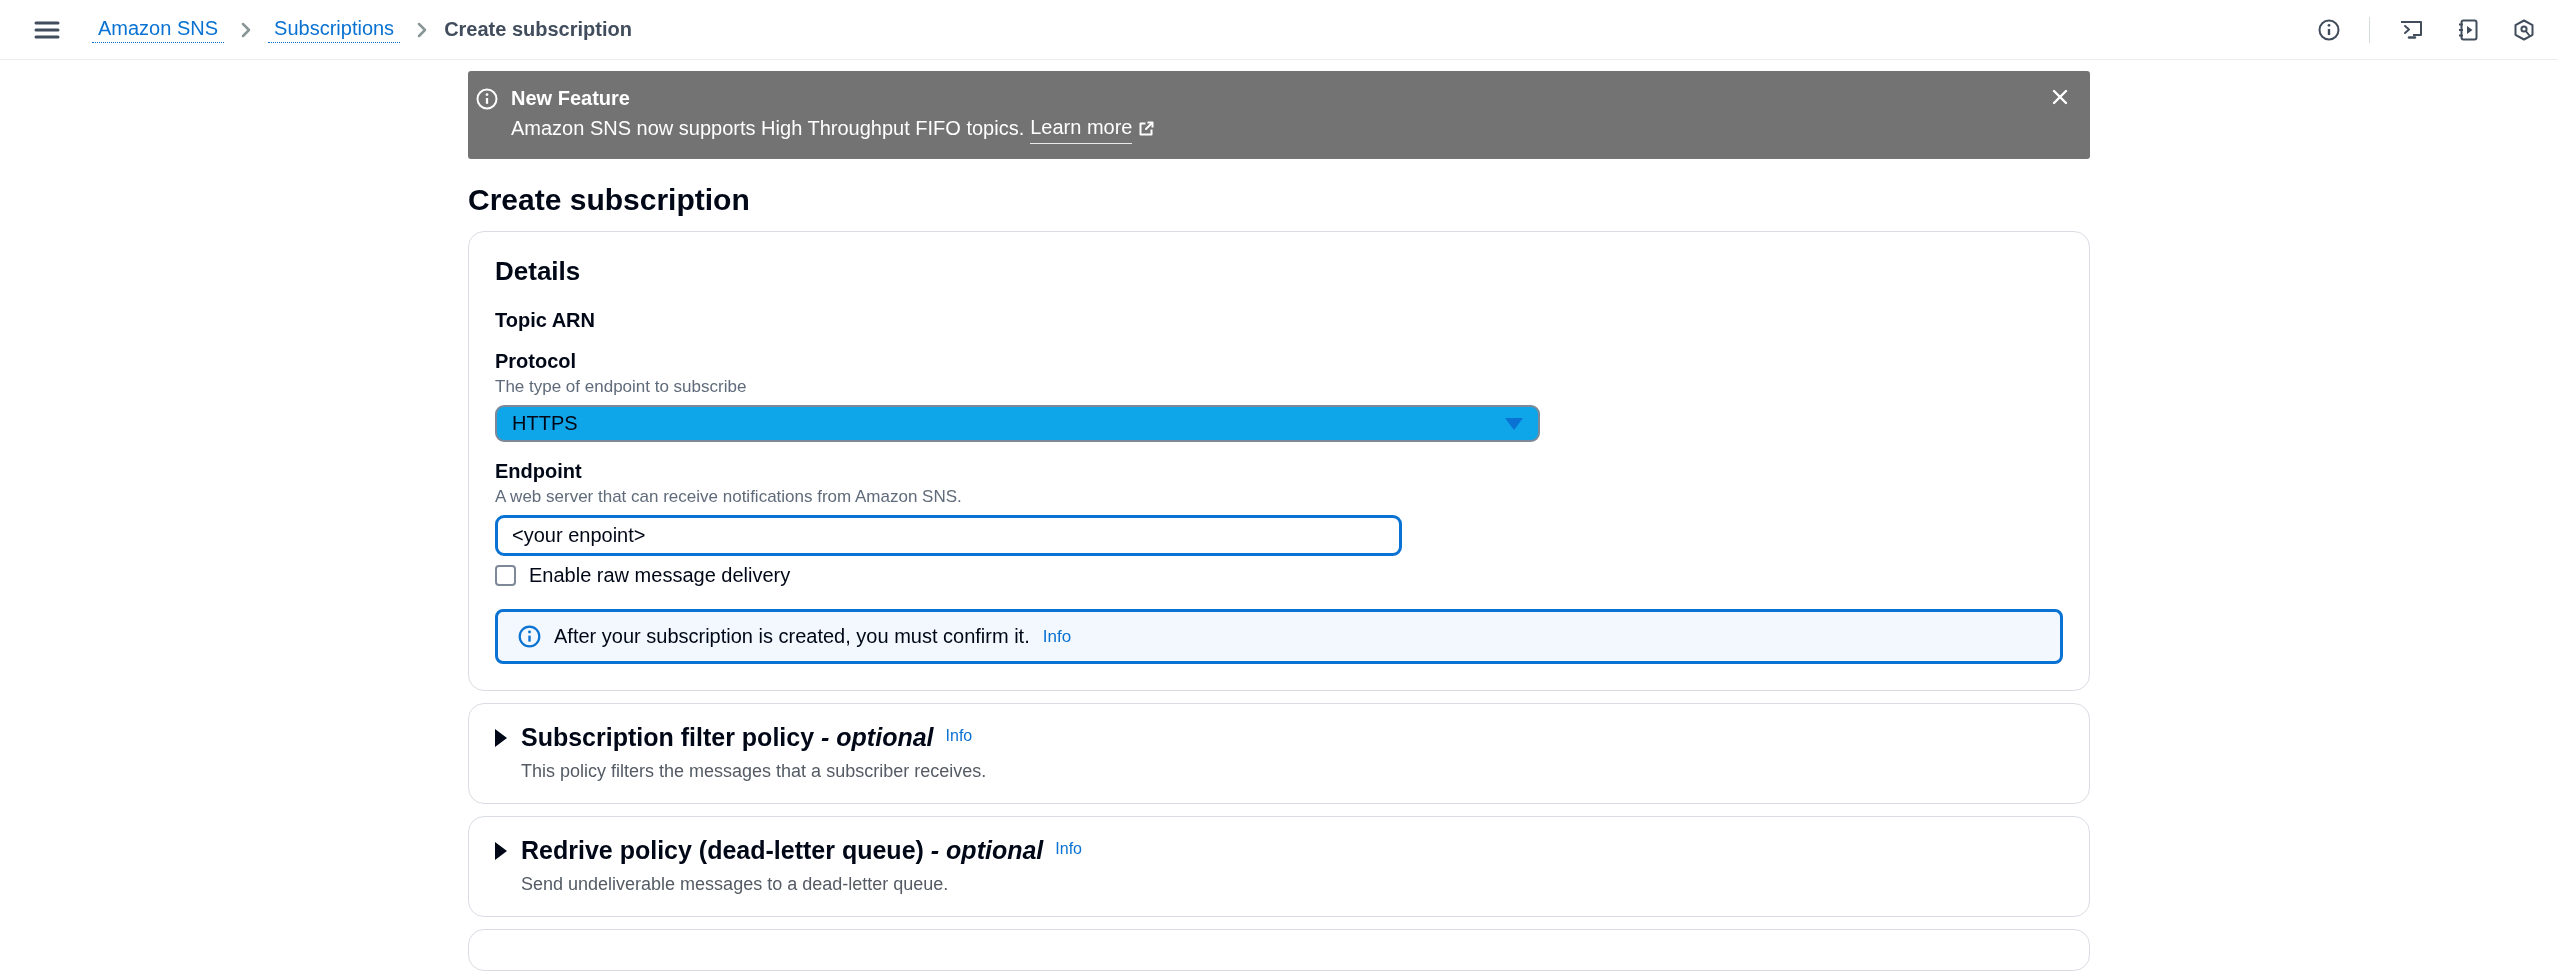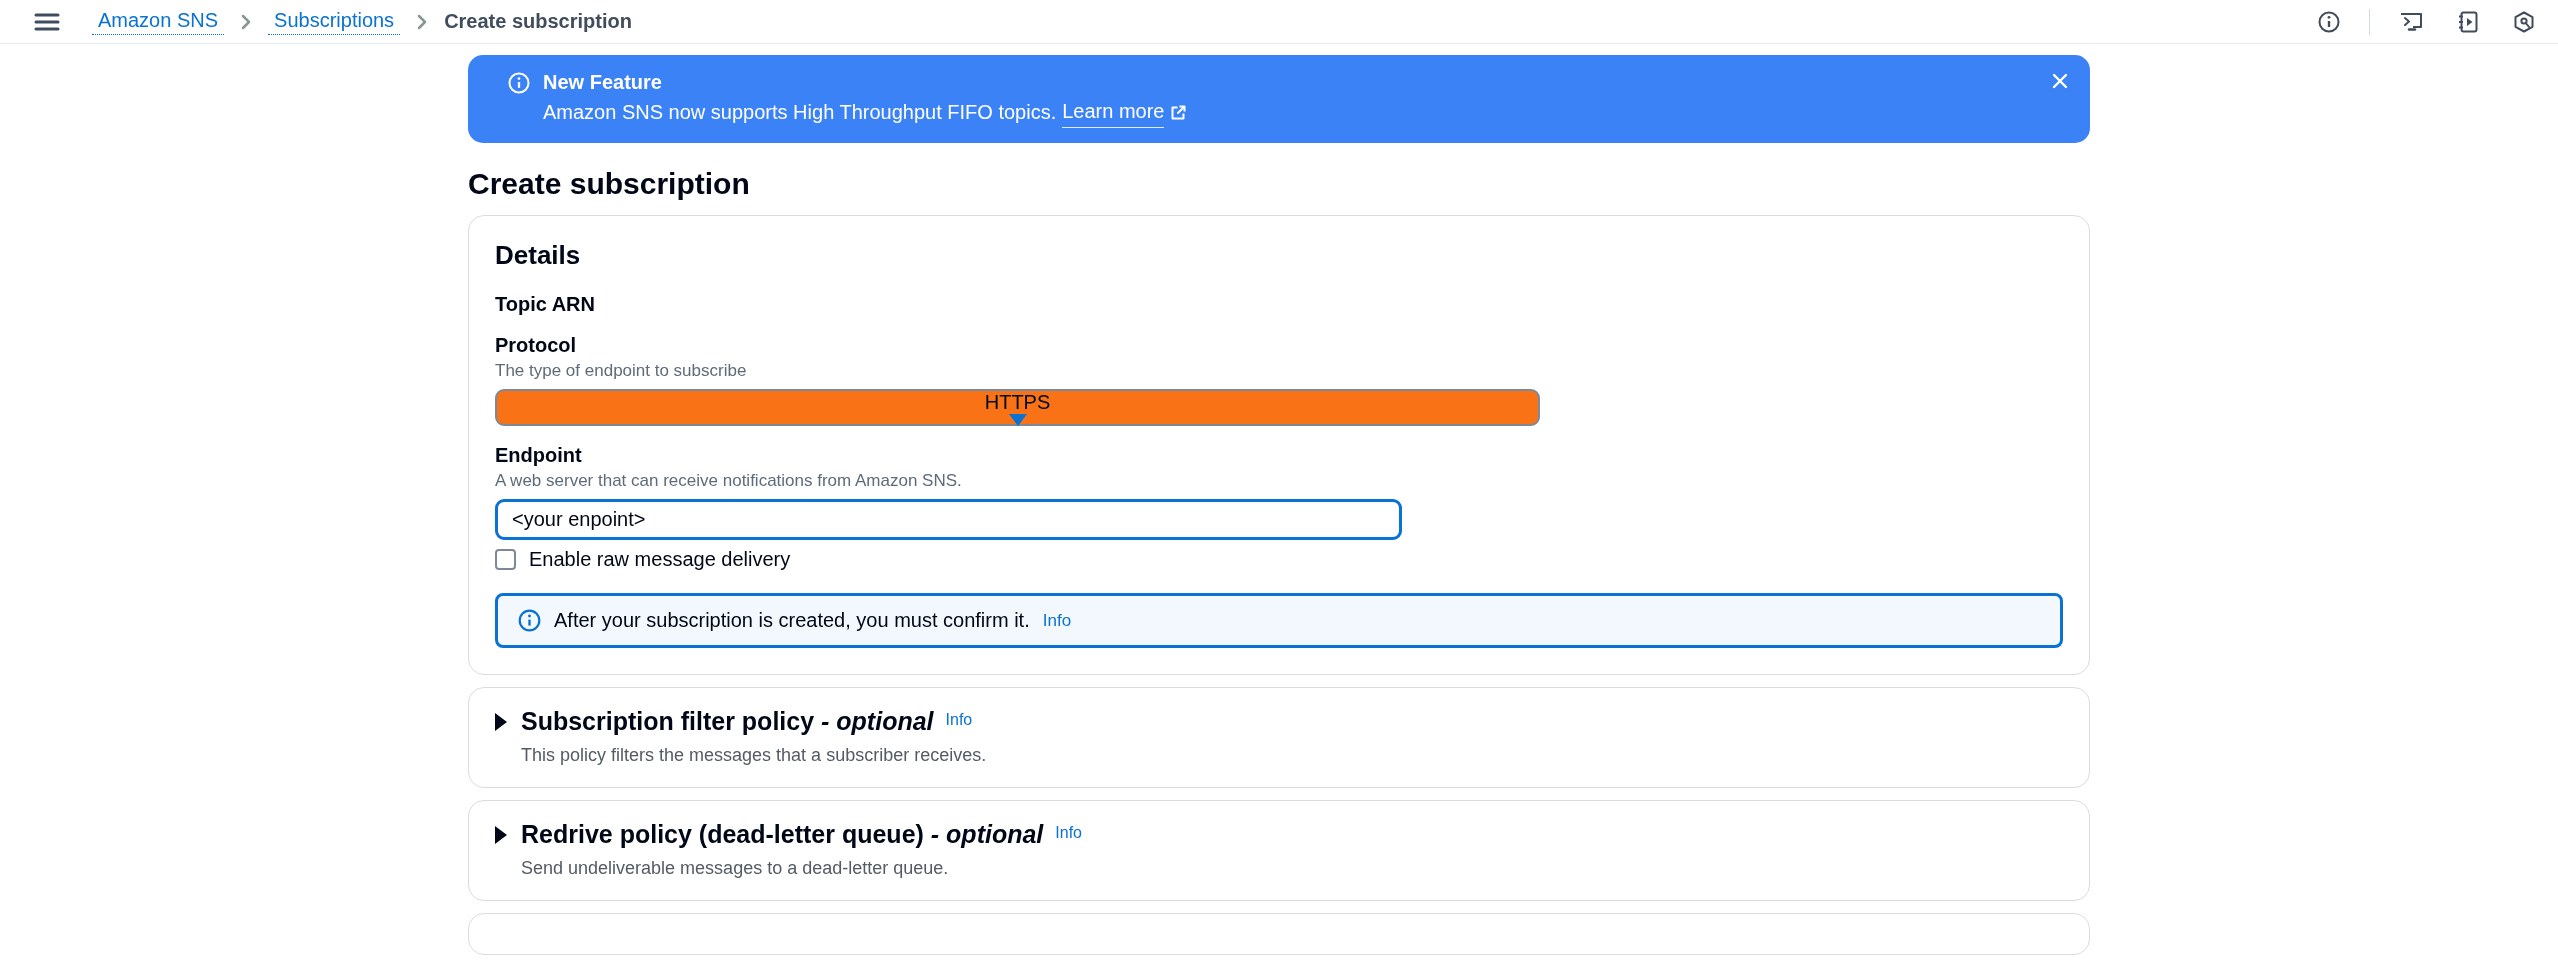--- a/index.html
+++ b/index.html
@@ -6,38 +6,38 @@
   * { box-sizing: border-box; }
   html,body { margin:0; padding:0; }
   body {
     width:2558px; min-height:977px; background:#ffffff;
     font-family:"Liberation Sans", sans-serif; color:#000716;
   }
   button { font-family:inherit; cursor:pointer; }
 
   
   .topbar {
-    height:44px; display:flex; align-items:center; justify-content:space-between;
+    height:60px; display:flex; align-items:center; justify-content:space-between;
     padding:0 18px 0 30px; background:#fff; border-bottom:1px solid #eaeded;
   }
   .topbar-left { display:flex; align-items:center; gap:28px; }
   .icon-btn { background:none; border:none; padding:4px; display:flex; align-items:center; }
   .breadcrumbs { display:flex; align-items:center; gap:16px; font-size:20px; }
   .crumb-link { color:#0972d3; text-decoration:none; border-bottom:1px dotted #0972d3; padding-bottom:2px; cursor:pointer; background:none; border-top:none; border-left:none; border-right:none; font-size:20px; }
   .crumb-current { color:#414d5c; font-weight:700; }
   .topbar-right { display:flex; align-items:center; gap:24px; }
   .tb-divider { width:1px; height:26px; background:#d5dbdb; }
 
   
   .content { width:1622px; margin:0 auto; }
 
   
   .banner {
-    margin-top:11px; background:#3b82f6; border-radius:15px; color:#fff;
-    display:flex; align-items:flex-start; padding:13px 60px 15px 40px; position:relative;
+    margin-top:11px; background:#737373; border-radius:3px; color:#fff;
+    display:flex; align-items:flex-start; padding:13px 60px 15px 8px; position:relative;
   }
   .banner-icon { margin-top:4px; flex:none; }
   .banner-body { margin-left:13px; font-size:20px; line-height:1.45; }
   .banner-title { font-weight:700; }
   .banner-msg { display:flex; align-items:center; gap:6px; }
   .banner-link { color:#fff; border-bottom:1px solid rgba(255,255,255,.85); padding-bottom:1px; cursor:pointer; }
   .banner-close { position:absolute; right:16px; top:12px; background:none; border:none; padding:4px; }
 
   
   .page-title { font-size:30px; font-weight:700; margin:24px 0 14px; color:#000716; }
@@ -58,21 +58,21 @@
   }
   .search-box input {
     border:none; outline:none; flex:1; font-size:20px; color:#000716;
     font-family:inherit; background:transparent; padding:0;
   }
   .clear-btn { background:none; border:none; padding:2px; display:flex; }
 
   .select-box {
     margin-top:8px; height:37px; border:2px solid #7d8998; border-radius:9px;
     display:flex; align-items:center; justify-content:space-between;
-    padding:0 15px; font-size:20px; cursor:pointer; background:#f97316;flex-direction:column;
+    padding:0 15px; font-size:20px; cursor:pointer; background:#0ea5e9;
   }
   .caret-down { width:0; height:0; border-left:9px solid transparent; border-right:9px solid transparent; border-top:12px solid #0972d3; }
 
   .text-input {
     margin-top:8px; width:907px; height:41px; border:3px solid #0972d3; border-radius:9px;
     padding:0 14px; font-size:20px; color:#000716; outline:none; font-family:inherit; display:block;
   }
 
   .checkbox-row { display:flex; align-items:center; gap:13px; font-size:20px; cursor:pointer; width:max-content; }
   .checkbox-box { width:21px; height:21px; border:2px solid #7d8998; border-radius:4px; background:#fff; flex:none; }

